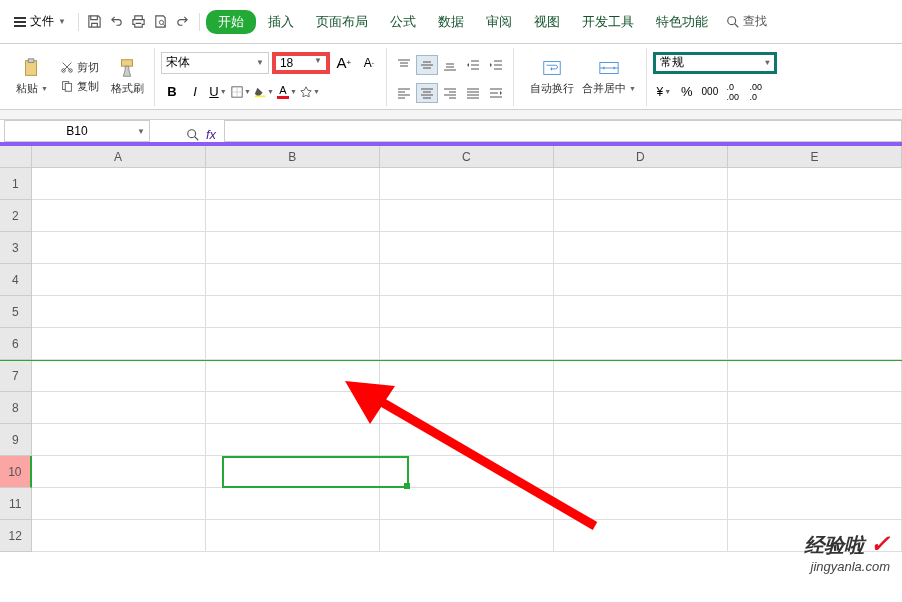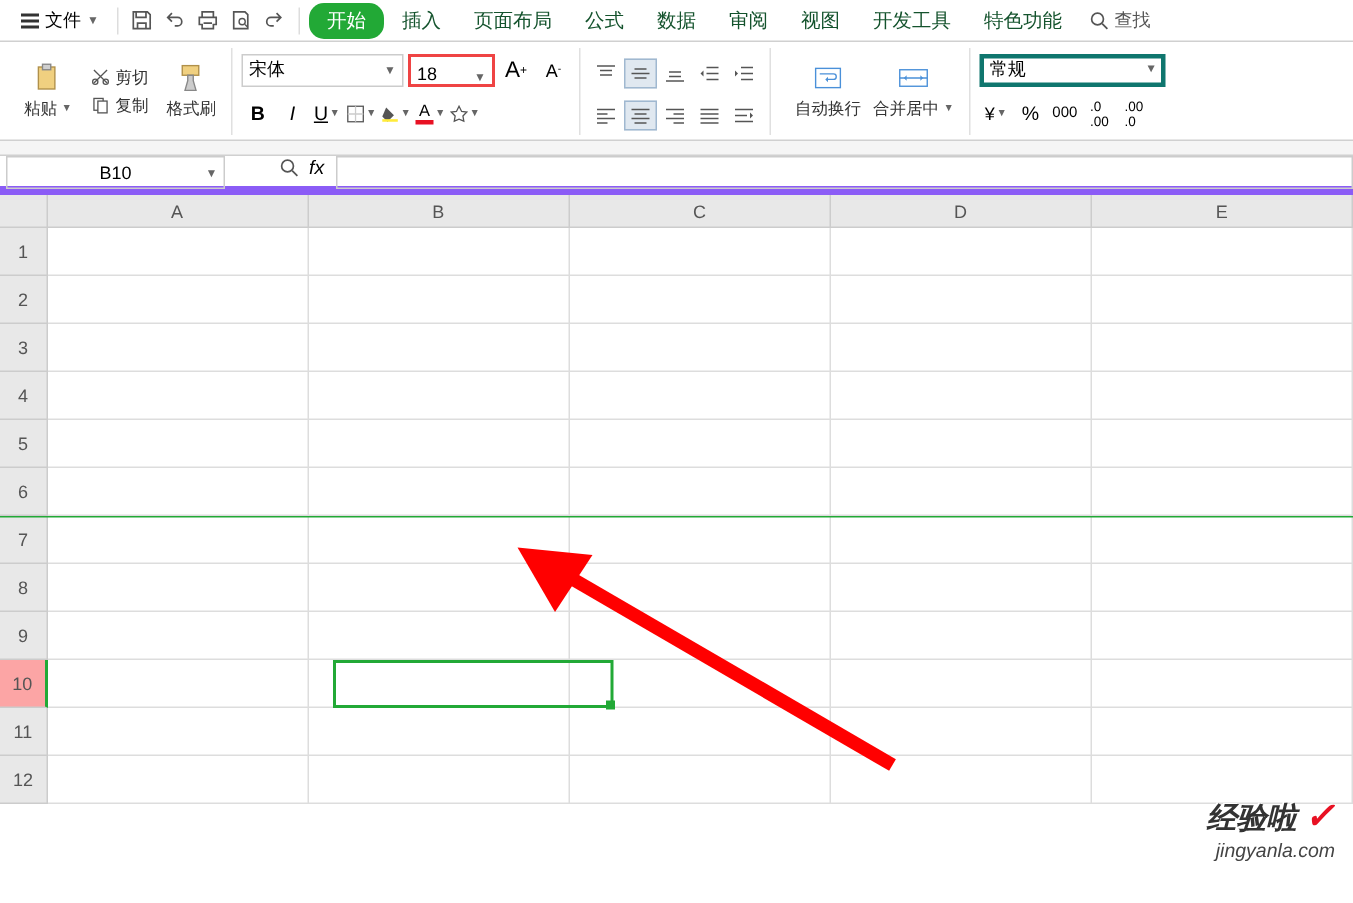--- a/index.html
+++ b/index.html
@@ -1,19 +1,19 @@
 <!DOCTYPE html>
 <html><head>
   <meta charset="utf-8">
   <style>
     * { margin: 0; padding: 0; box-sizing: border-box; }
     body { font-family: "Microsoft YaHei", sans-serif; font-size: 12px; background: #fff; overflow: hidden; width: 902px; height: 602px; position: relative; }
     
     
-    .menubar { height: 28px; background: #fff; border-bottom: 1px solid #d0d0d0; display: flex; align-items: center; padding: 0 8px; gap: 2px; }
+    .menubar { height: 44px; background: #fff; border-bottom: 1px solid #d0d0d0; display: flex; align-items: center; padding: 0 8px; gap: 2px; }
     .menu-file { display: flex; align-items: center; gap: 4px; padding: 2px 6px; cursor: pointer; }
     .hamburger { display: inline-block; width: 12px; height: 10px; position: relative; }
     .hamburger::before { content: ""; position: absolute; top: 0; left: 0; right: 0; height: 2px; background: #333; box-shadow: 0 4px 0 #333, 0 8px 0 #333; }
     .menu-file .dd { font-size: 8px; color: #666; }
     .menu-sep { width: 1px; height: 18px; background: #ddd; margin: 0 4px; }
     .qat-icon { width: 20px; height: 20px; display: flex; align-items: center; justify-content: center; cursor: pointer; color: #555; }
     .qat-icon svg { width: 15px; height: 15px; }
     .tab { padding: 4px 10px; cursor: pointer; color: #14532d; font-size: 13px; }
     .tab.active { background: #22a936; color: #fff; border-radius: 10px; padding: 3px 12px; }
     .search-grp { display: flex; align-items: center; gap: 3px; color: #555; cursor: pointer; margin-left: 6px; }
@@ -22,39 +22,39 @@
     .ribbon { height: 66px; background: #fff; border-bottom: 1px solid #d0d0d0; display: flex; align-items: center; padding: 2px 6px; }
     .rib-grp { display: flex; align-items: center; padding: 0 6px; border-right: 1px solid #e0e0e0; height: 58px; }
     .rib-grp:last-child { border-right: none; }
     .big-btn { display: flex; flex-direction: column; align-items: center; justify-content: center; gap: 2px; padding: 2px 4px; cursor: pointer; font-size: 11px; color: #333; }
     .big-btn svg { width: 22px; height: 22px; }
     .small-stack { display: flex; flex-direction: column; gap: 2px; margin-left: 4px; }
     .small-btn { display: flex; align-items: center; gap: 3px; padding: 1px 4px; cursor: pointer; font-size: 11px; color: #333; }
     .small-btn svg { width: 14px; height: 14px; }
     .font-row { display: flex; align-items: center; gap: 3px; }
     .font-combo { width: 108px; height: 22px; border: 1px solid #ccc; display: flex; align-items: center; padding: 0 4px; justify-content: space-between; font-size: 12px; }
-    .size-combo { width: 58px; height: 22px; border: 2px solid #ef4444; display: flex; align-items: flex-end; padding: 0 4px; justify-content: space-between; font-size: 12px; }
+    .size-combo { width: 58px; height: 22px; border: 4px solid #ef4444; display: flex; align-items: flex-start; padding: 0 4px; justify-content: space-between; font-size: 12px; }
     .combo-dd { font-size: 8px; color: #666; }
     .btn-row { display: flex; gap: 1px; margin-top: 4px; }
     .tb-btn { width: 22px; height: 20px; display: flex; align-items: center; justify-content: center; cursor: pointer; border: 1px solid transparent; font-size: 13px; }
     .tb-btn.selected { background: #e0e8f0; border: 1px solid #a0b8d0; }
     .tb-btn svg { width: 14px; height: 14px; }
     .dd-tiny { font-size: 7px; color: #666; margin-left: 1px; }
     .col-vert { display: flex; flex-direction: column; gap: 4px; }
     .numfmt-combo { width: 124px; height: 22px; border: 3px solid #0f766e; display: flex; align-items: center; padding: 0 4px; justify-content: space-between; font-size: 12px; font-family: Liberation Mono, monospace; }
     
     
     .spacer { height: 10px; background: #f5f5f5; border-bottom: 1px solid #d0d0d0; }
     
     
-    .fbar { height: 26px; display: flex; align-items: flex-start; border-bottom: 6px solid #8b5cf6; background: #fff; }
+    .fbar { height: 26px; display: flex; align-items: flex-end; border-bottom: 4px solid #8b5cf6; background: #fff; }
     .namebox { width: 146px; height: 22px; border: 1px solid #ccc; margin-left: 4px; display: flex; align-items: center; justify-content: center; font-size: 12px; position: relative; }
     .namebox .dd { position: absolute; right: 4px; font-size: 8px; color: #666; }
     .fx-btns { display: flex; align-items: center; gap: 6px; margin-left: 36px; }
-    .fx { font-style: italic; font-size: 13px; color: #000000; }
+    .fx { font-style: italic; font-size: 13px; color: #4c1d95; }
     .fbar-input { flex: 1; height: 22px; border: 1px solid #ccc; margin-left: 8px; }
     
     
     .grid { position: relative; }
     .gh-row { display: flex; height: 22px; }
     .corner { width: 34px; background: #e8e8e8; border-right: 1px solid #ccc; border-bottom: 1px solid #ccc; }
     .colh { background: #e8e8e8; border-right: 1px solid #ccc; border-bottom: 1px solid #ccc; display: flex; align-items: center; justify-content: center; color: #555; font-size: 12px; }
     .colA { width: 188px; } .colB { width: 188px; } .colC { width: 188px; } .colD { width: 188px; } .colE { width: 188px; }
     .datarow { display: flex; height: 32px; }
     .rowh { width: 34px; background: #e8e8e8; border-right: 1px solid #ccc; border-bottom: 1px solid #ccc; display: flex; align-items: center; justify-content: center; color: #555; font-size: 12px; }

